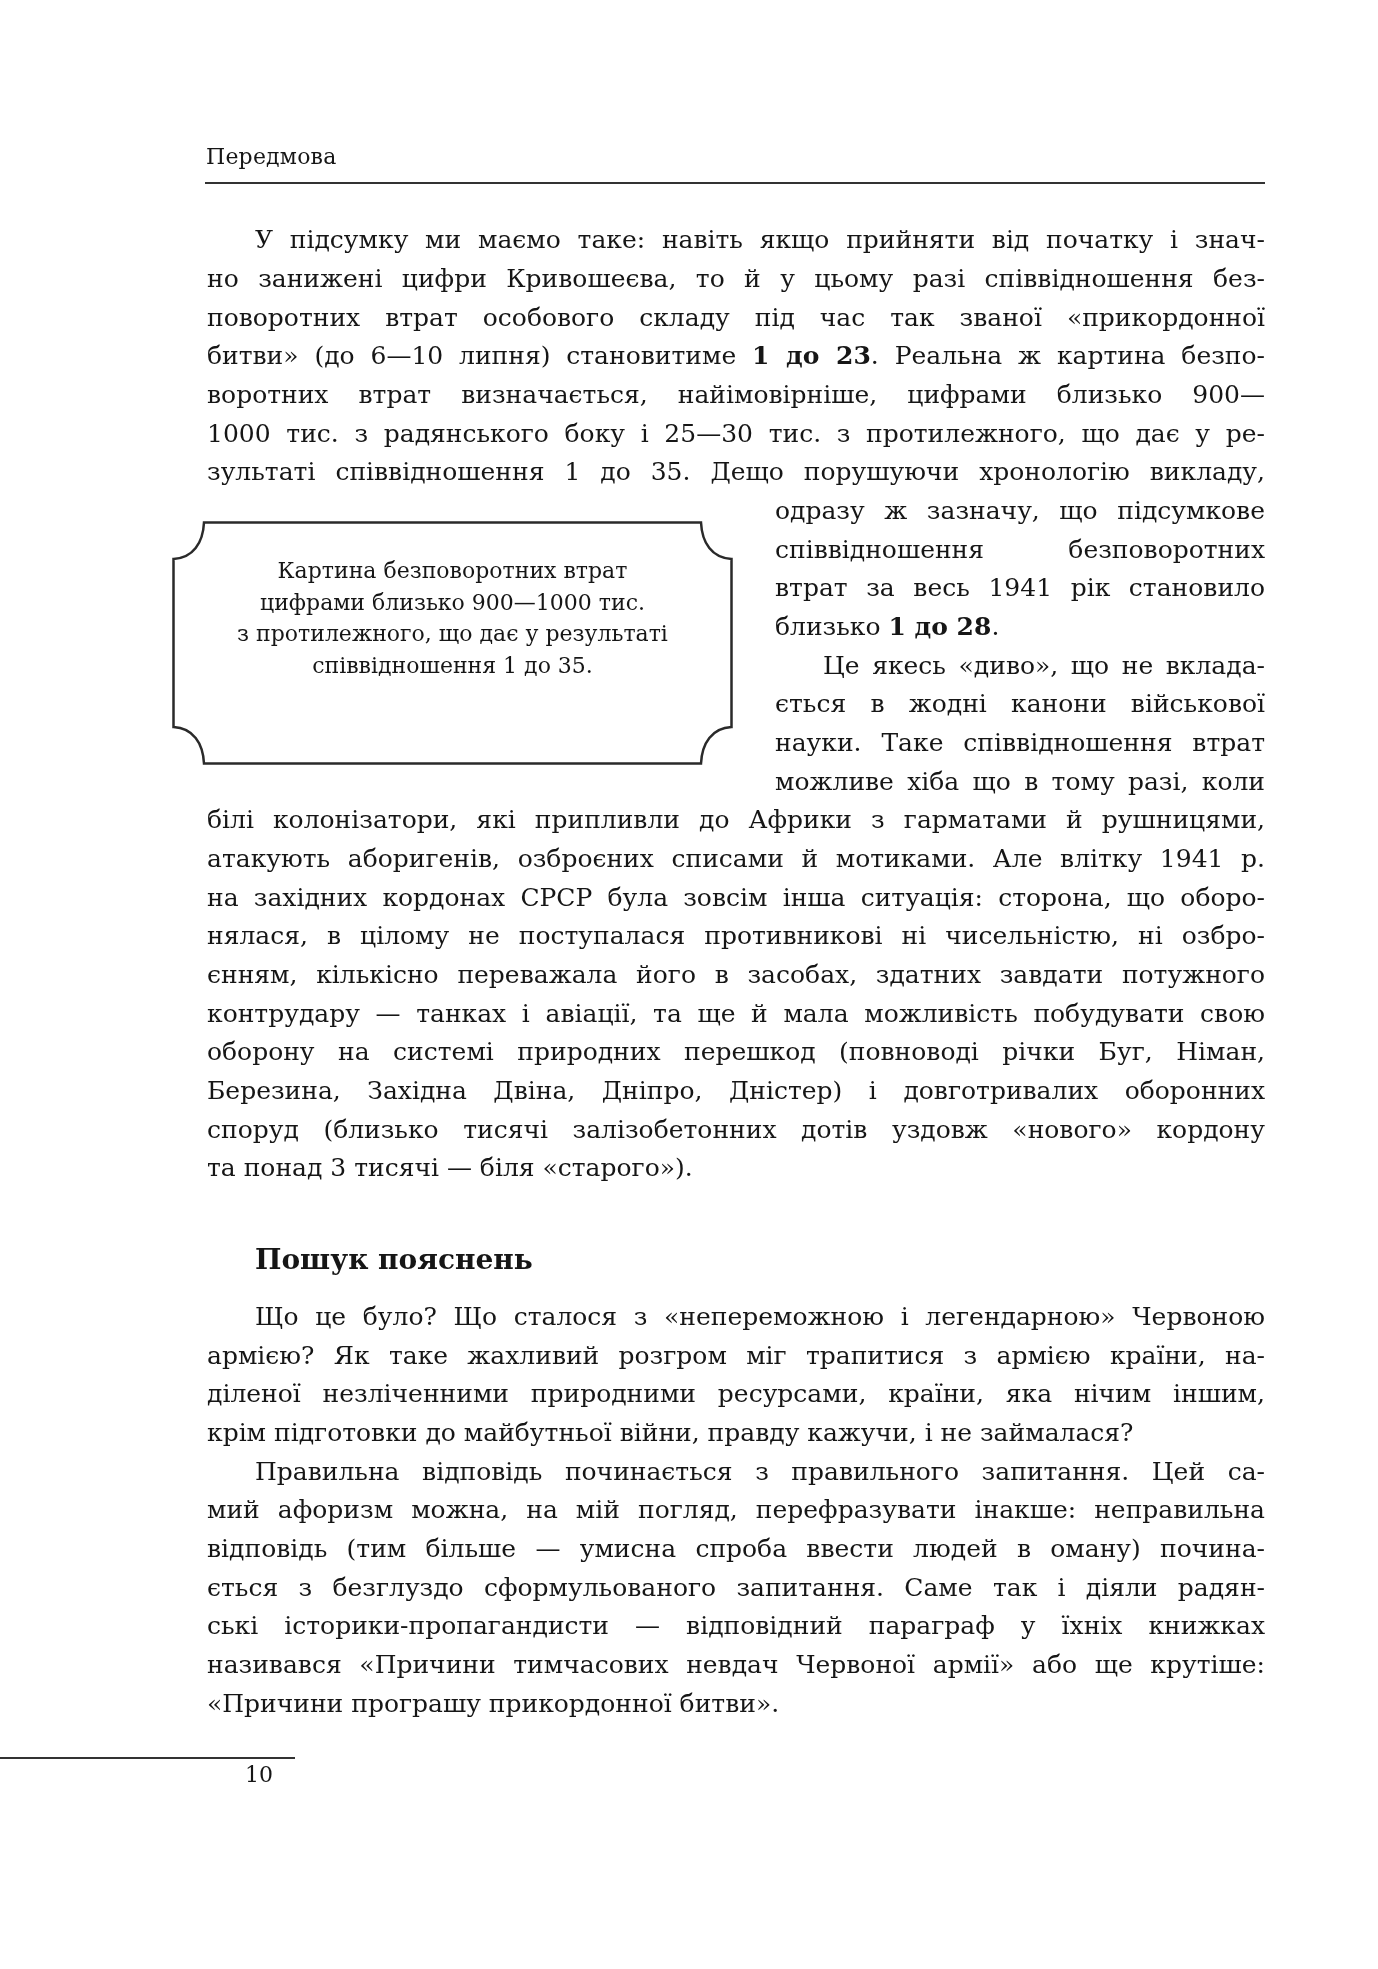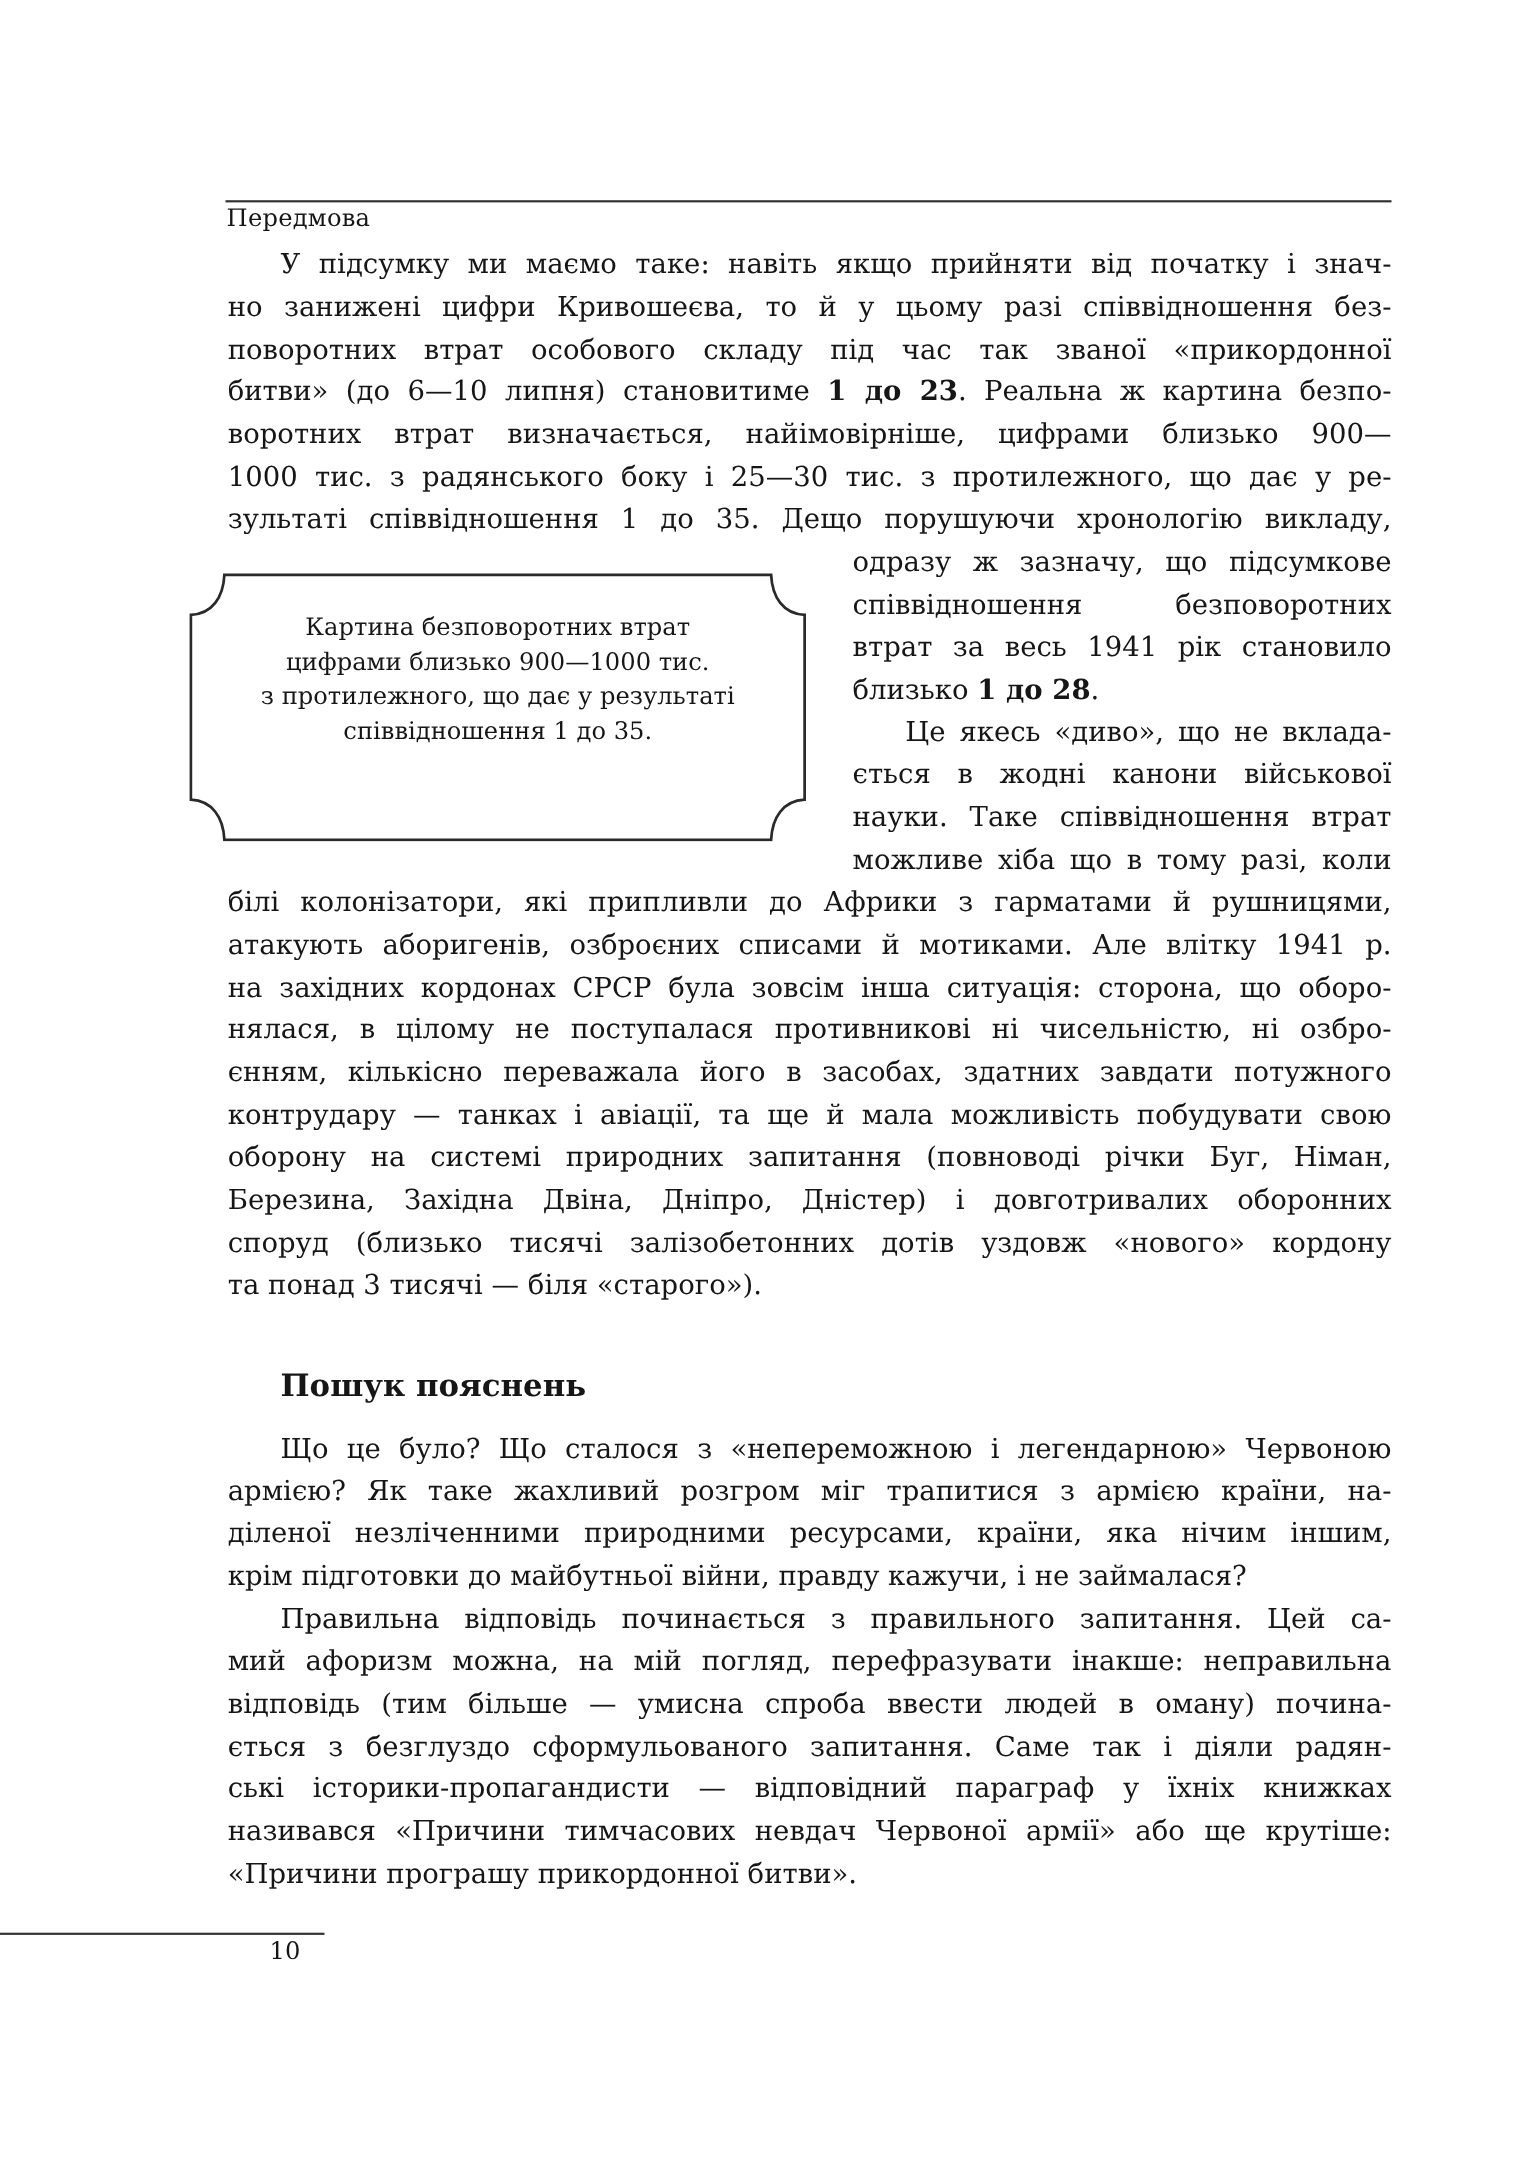--- a/index.html
+++ b/index.html
@@ -1,18 +1,18 @@
 <!DOCTYPE html>
 <html><head>
 <meta charset="utf-8">
 <style>
   html, body { margin: 0; padding: 0; background: #ffffff; }
   body { width: 1378px; height: 1969px; position: relative; overflow: hidden;
          font-family: "DejaVu Serif", "Liberation Serif", serif; color: #161616; }
-  .running-head { position: absolute; left: 206px; top: 144px; font-size: 22px; letter-spacing: 0.2px; margin-top: 42px; }
+  .running-head { position: absolute; left: 206px; top: 144px; font-size: 22px; letter-spacing: 0.2px; }
   .head-rule { position: absolute; left: 205px; top: 182px; width: 1060px; height: 0; border-top: 2px solid #333; }
   .line { position: absolute; height: 39px; line-height: 39px; font-size: 25px;
           text-align: justify; text-align-last: justify; white-space: nowrap; overflow: visible; }
   .line.last { text-align-last: left; }
   .full { left: 207px; width: 1058px; }
   .full.indent { left: 255px; width: 1010px; }
   .narrow { left: 775px; width: 490px; }
   .narrow.indent { left: 823px; width: 442px; }
   .line b { font-weight: bold; }
   .callout { position: absolute; left: 172px; top: 521px; width: 469px; height: 244px; }
@@ -62,21 +62,21 @@
     <div class="line narrow indent" style="top:646px">Це якесь «диво», що не вклада-</div>
     <div class="line narrow" style="top:684px">ється в жодні канони військової</div>
     <div class="line narrow" style="top:723px">науки. Таке співвідношення втрат</div>
     <div class="line narrow" style="top:762px">можливе хіба що в тому разі, коли</div>
     <div class="line full" style="top:800px">білі колонізатори, які припливли до Африки з гарматами й рушницями,</div>
     <div class="line full" style="top:839px">атакують аборигенів, озброєних списами й мотиками. Але влітку 1941 р.</div>
     <div class="line full" style="top:878px">на західних кордонах СРСР була зовсім інша ситуація: сторона, що оборо-</div>
     <div class="line full" style="top:916px">нялася, в цілому не поступалася противникові ні чисельністю, ні озбро-</div>
     <div class="line full" style="top:955px">єнням, кількісно переважала його в засобах, здатних завдати потужного</div>
     <div class="line full" style="top:994px">контрудару — танках і авіації, та ще й мала можливість побудувати свою</div>
-    <div class="line full" style="top:1032px">оборону на системі природних запитання (повноводі річки Буг, Німан,</div>
+    <div class="line full" style="top:1032px">оборону на системі природних перешкод (повноводі річки Буг, Німан,</div>
     <div class="line full" style="top:1071px">Березина, Західна Двіна, Дніпро, Дністер) і довготривалих оборонних</div>
     <div class="line full" style="top:1110px">споруд (близько тисячі залізобетонних дотів уздовж «нового» кордону</div>
     <div class="line full last" style="top:1148px">та понад 3 тисячі — біля «старого»).</div>
   </div>
 
   <div class="section-heading">Пошук пояснень</div>
 
   <div>
     <div class="line full indent" style="top:1297px">Що це було? Що сталося з «непереможною і легендарною» Червоною</div>
     <div class="line full" style="top:1336px">армією? Як таке жахливий розгром міг трапитися з армією країни, на-</div>

